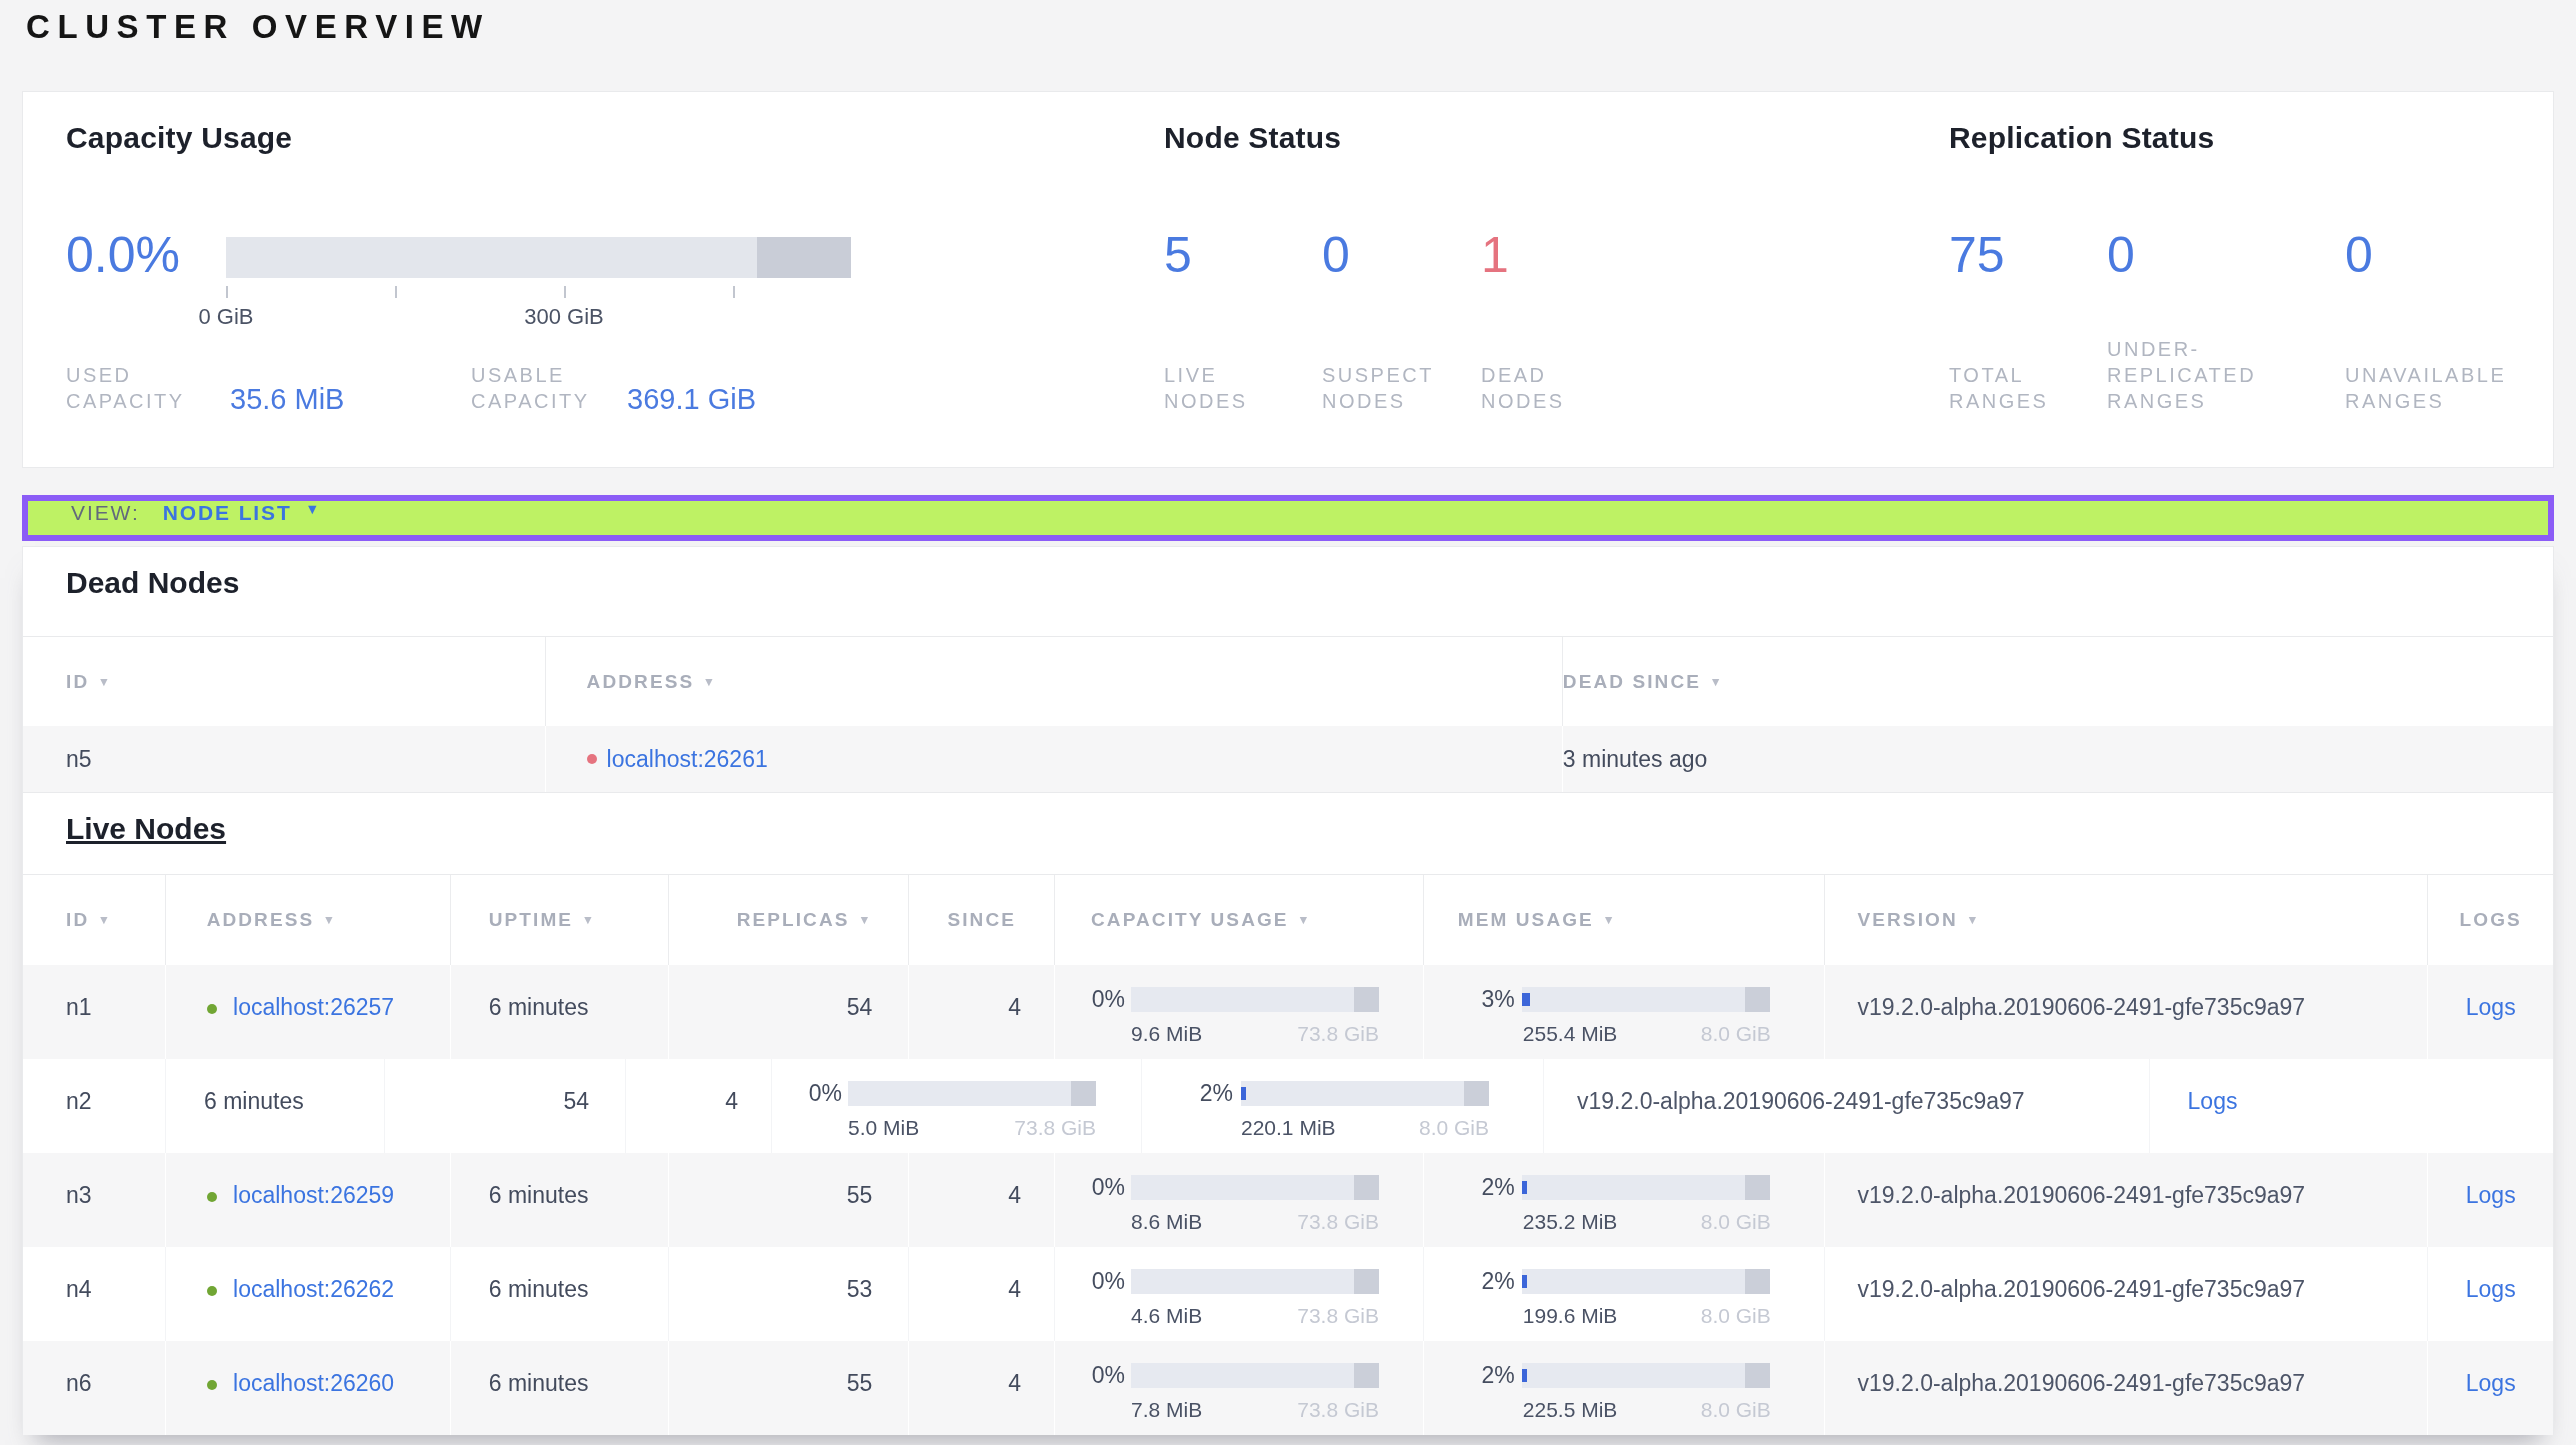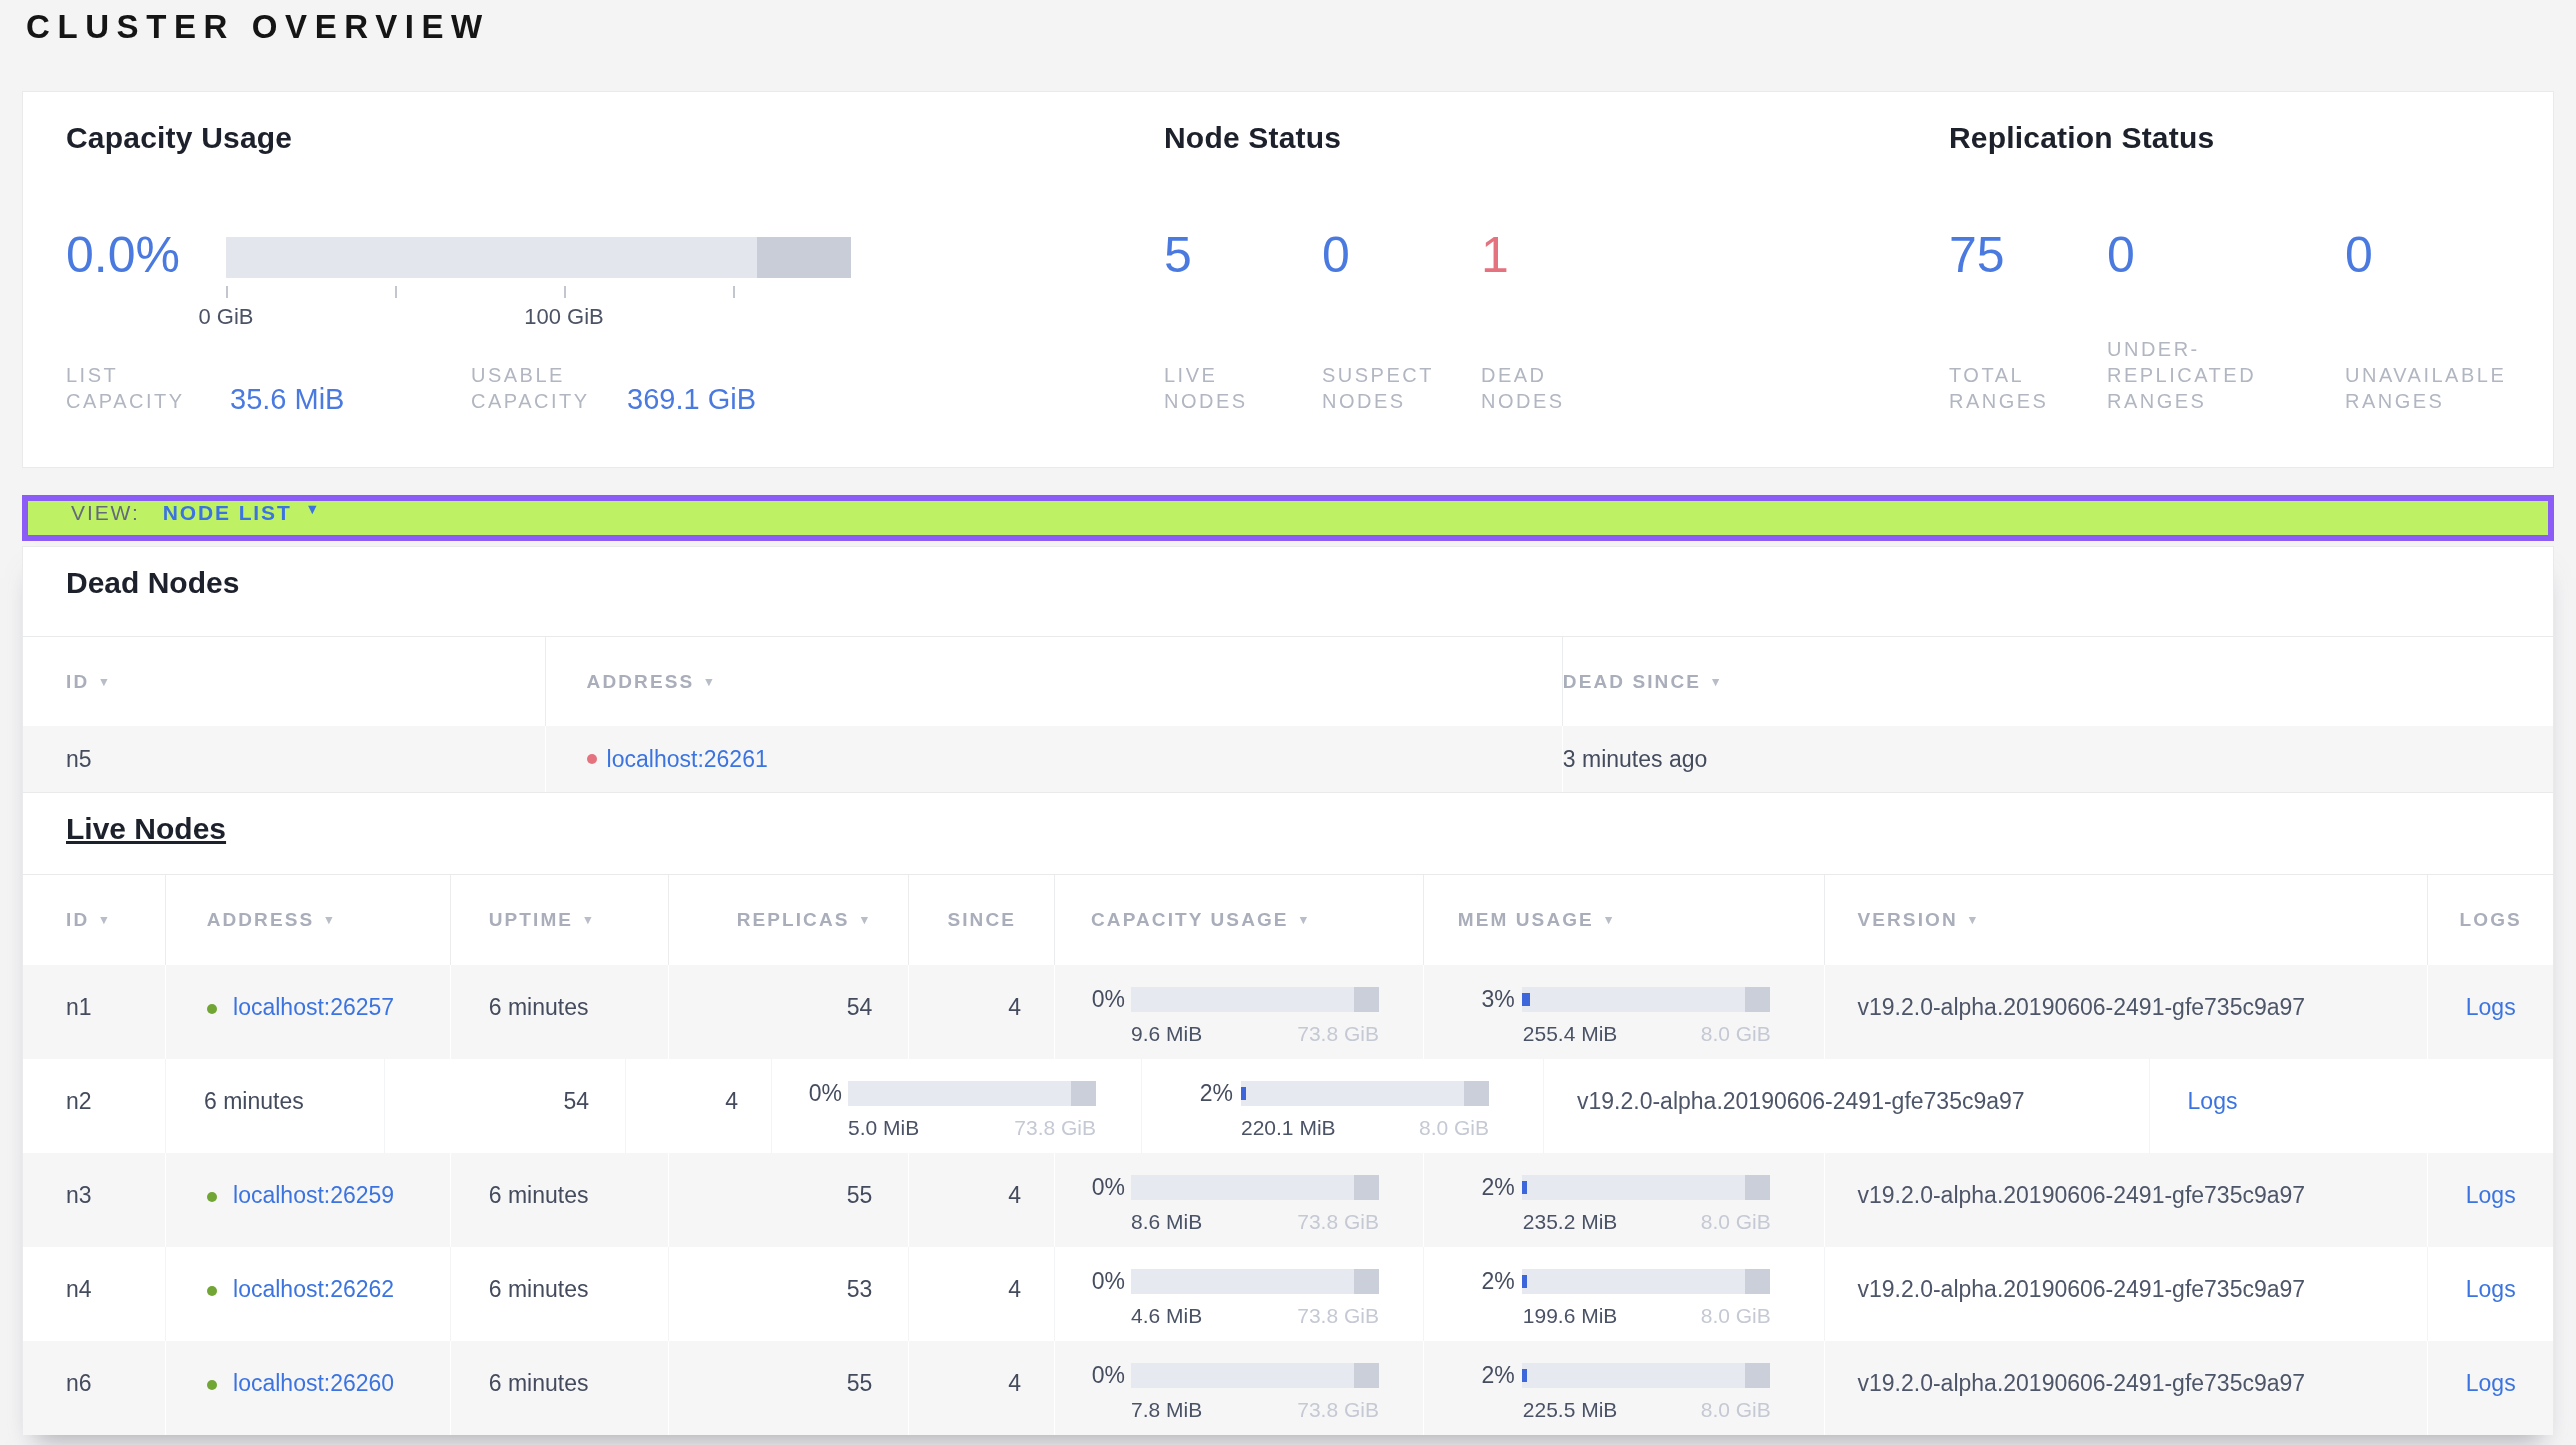--- a/index.html
+++ b/index.html
@@ -151,25 +151,25 @@
     <div class="cap-percent">0.0%</div>
     <div class="cap-bar-wrap">
       <div class="cap-bar">
         <div class="cap-bar-dark"></div>
       </div>
       <div class="cap-tick" style="left:0;"></div>
       <div class="cap-tick" style="left:169px;"></div>
       <div class="cap-tick" style="left:338px;"></div>
       <div class="cap-tick" style="left:507px;"></div>
       <div class="cap-tick-label" style="left:0;">0 GiB</div>
-      <div class="cap-tick-label" style="left:338px;">100 GiB</div>
+      <div class="cap-tick-label" style="left:338px;">300 GiB</div>
     </div>
     <div class="cap-stats">
       <div class="stat-label w-used">
-        <span>LIST</span>
+        <span>USED</span>
         <span>CAPACITY</span>
       </div>
       <div class="cap-value cap-value-first">35.6 MiB</div>
       <div class="stat-label w-usable">
         <span>USABLE</span>
         <span>CAPACITY</span>
       </div>
       <div class="cap-value">369.1 GiB</div>
     </div>
   </div>

